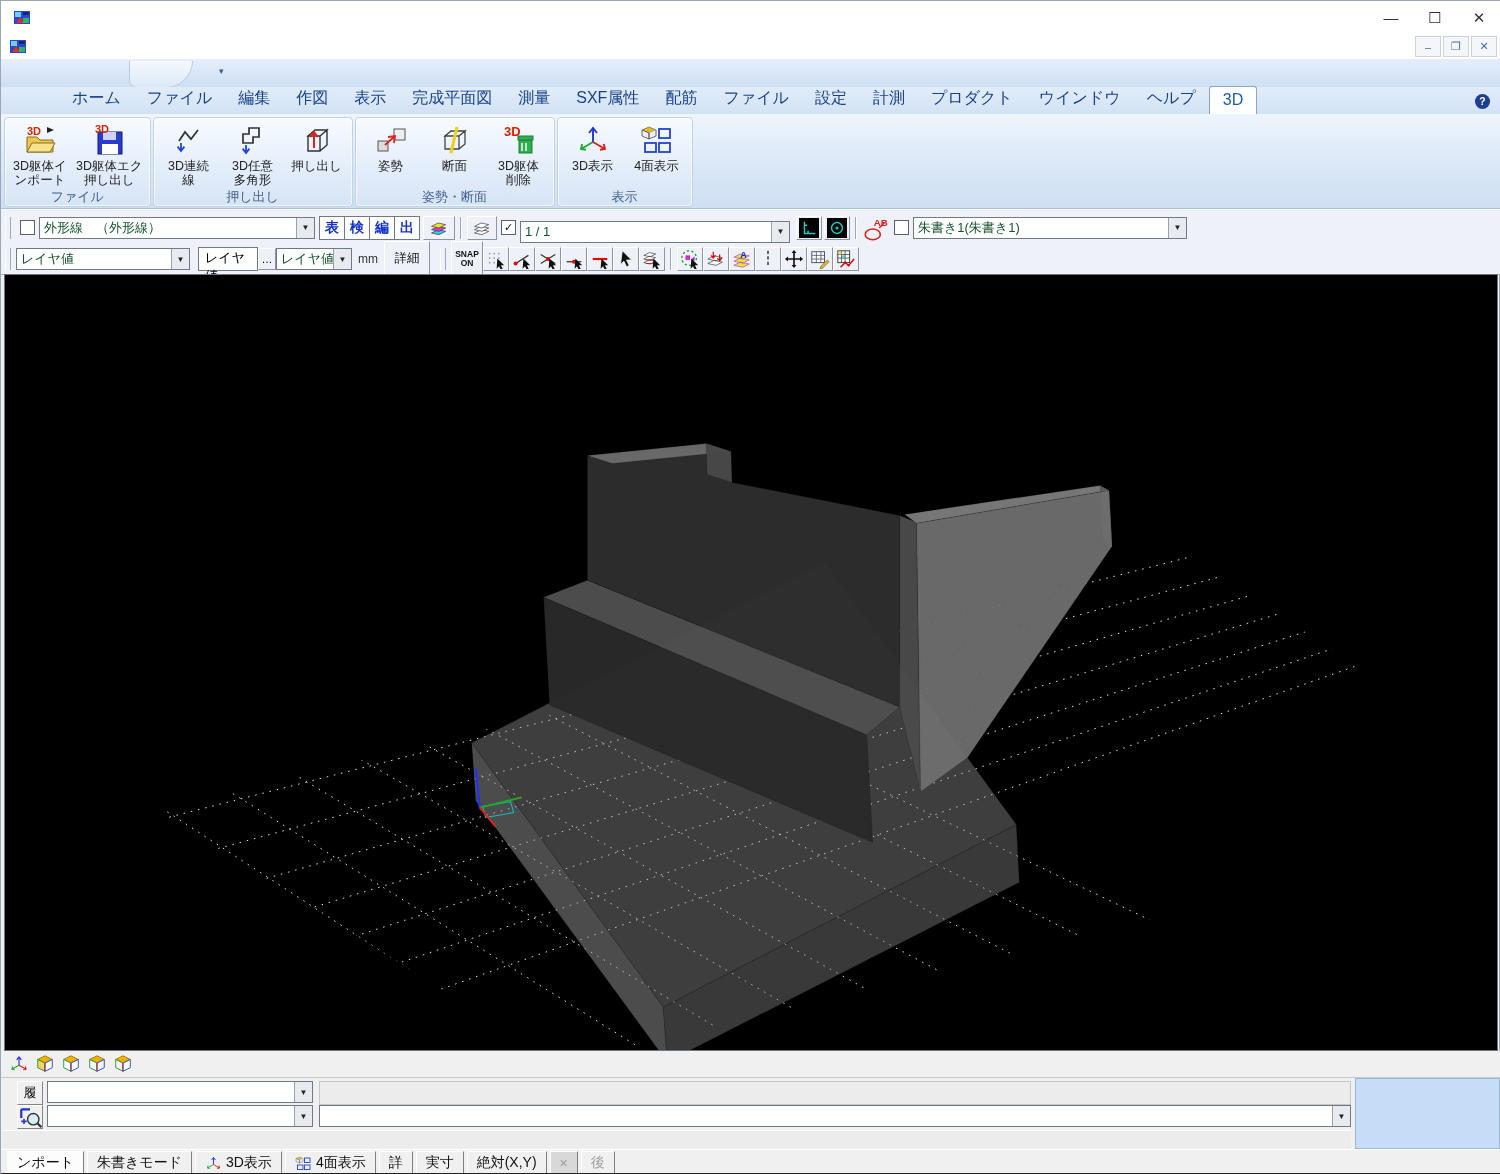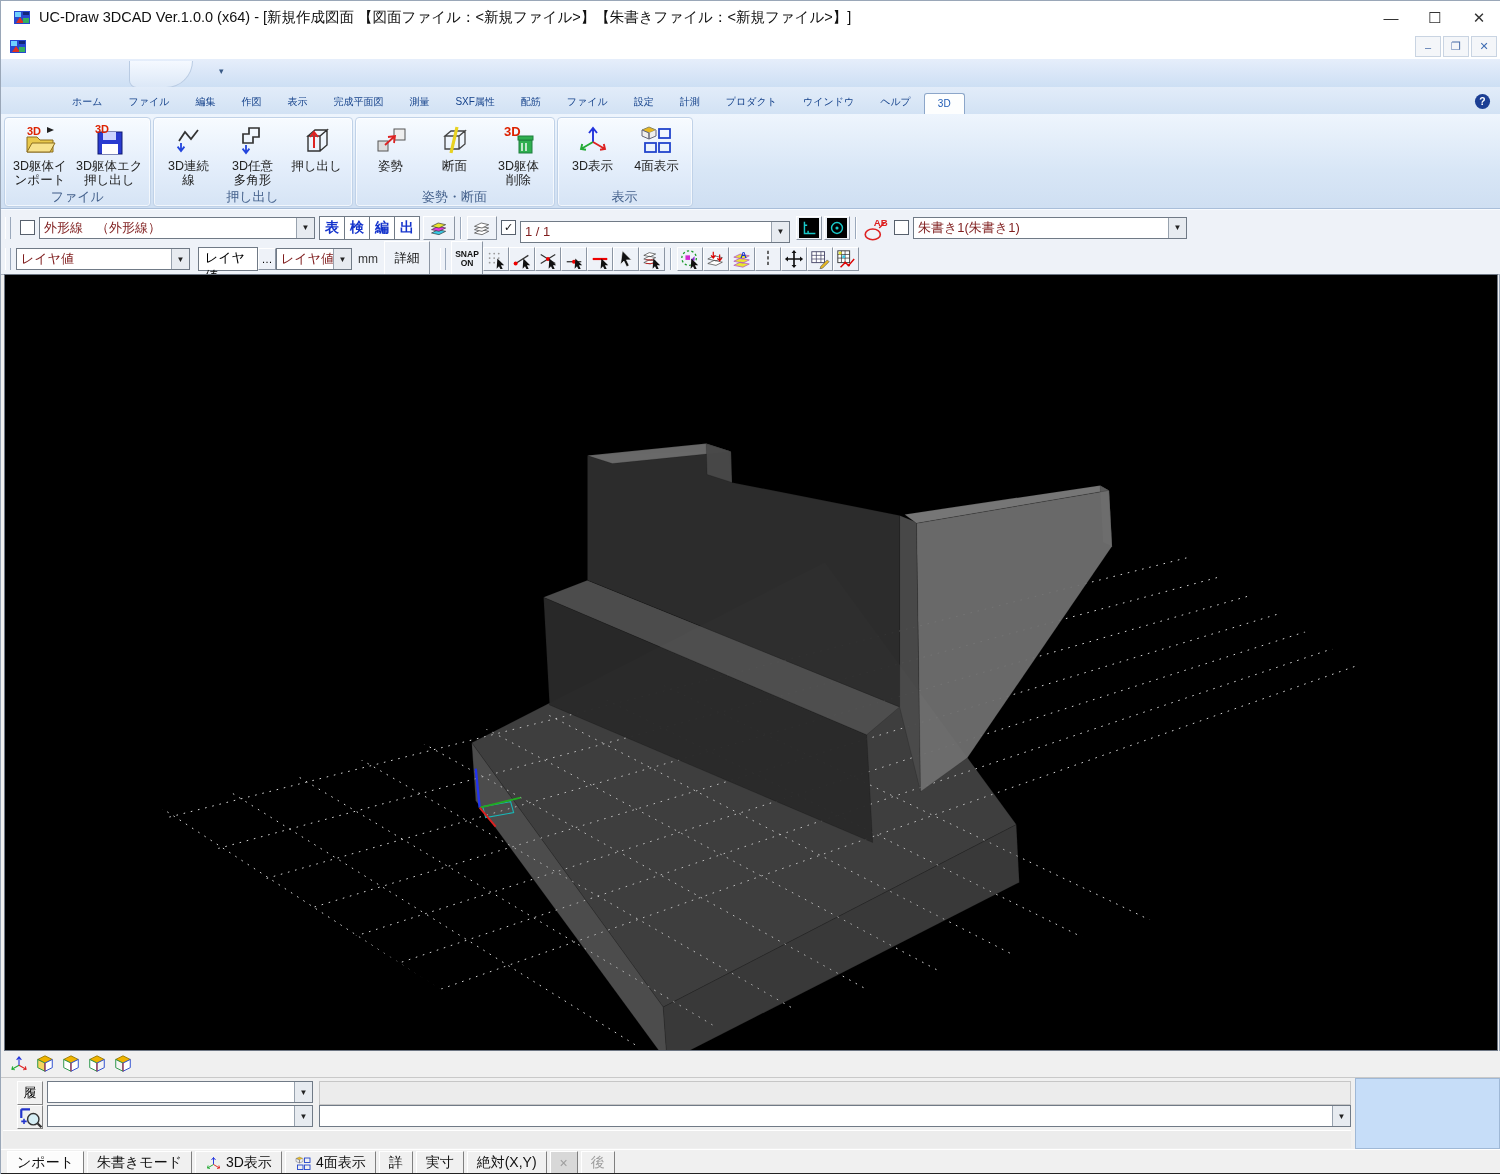--- a/index.html
+++ b/index.html
@@ -15,21 +15,21 @@
   #menurow{left:0;top:33px;width:1500px;height:25px;background:#ffffff;display:flex;align-items:center;border-bottom:1px solid #e3e3e3;}
   .mdictl{width:24px;height:19px;display:flex;align-items:center;justify-content:center;font-size:11px;color:#4a6ea9;
           background:#f4f6f9;border:1px solid #c9d4e2;margin-left:2px;}
   #qatrow{left:0;top:58px;width:1500px;height:28px;background:linear-gradient(#e6eefb,#cddff4);}
   #qat-curve{position:absolute;left:128px;top:2px;width:62px;height:26px;background:linear-gradient(#f5f9ff,#dce8f7);
              border:1px solid #b9cbe3;border-top:none;border-radius:0 0 50px 14px;}
   #qat-arrow{position:absolute;left:218px;top:7px;font-size:9px;color:#3a5a86;}
 
   
   #tabrow{left:0;top:86px;width:1500px;height:27px;background:linear-gradient(#e2ecf9,#d2e2f4);display:flex;align-items:flex-end;}
-  .rtab{padding:4px 13px 5px 13px;font-size:10px;color:#15428b;white-space:nowrap;}
+  .rtab{padding:4px 13px 5px 13px;font-size:16px;color:#15428b;white-space:nowrap;}
   .rtab.active{background:#fdfefe;border:1px solid #8ca6c9;border-bottom:none;border-radius:3px 3px 0 0;color:#1f5bb5;}
   #help-btn{position:absolute;right:8px;top:92px;width:17px;height:17px;}
 
   
   #ribbon{left:0;top:113px;width:1500px;height:95px;background:linear-gradient(#eef5fd,#d8e6f6 60%,#cfdff2);
           border-bottom:1px solid #a9bed9;display:flex;align-items:stretch;padding:2px 2px 0 2px;box-sizing:border-box;}
   .rgroup{display:flex;flex-direction:column;margin:1px;border:1px solid #c0d2e8;border-radius:4px;
           background:linear-gradient(#f7fbff,#e4eefb 55%,#d6e4f5);box-shadow:inset 0 0 0 1px #ffffffaa;}
   .rbtns{flex:1;display:flex;align-items:flex-start;padding:2px 3px 0 3px;}
   .rbtn{display:flex;flex-direction:column;align-items:center;padding:3px 4px 0 4px;min-width:56px;}
@@ -37,21 +37,21 @@
   .rbtn .rlbl{font-size:12.5px;color:#222;text-align:center;white-space:pre-line;line-height:1.15;margin-top:2px;}
   .rgl{height:18px;text-align:center;font-size:13px;color:#44618c;}
 
   
   #tb1{left:0;top:208px;width:1500px;height:35px;background:#eef2f8;border-top:1px solid #f8fbff;border-bottom:1px solid #c6cfdc;
        display:flex;align-items:center;}
   #tb2{left:0;top:243px;width:1500px;height:30px;background:#eef2f8;border-bottom:1px solid #aab4c2;display:flex;align-items:center;}
   .grip{width:4px;height:22px;border-left:1px solid #ffffff;border-right:1px solid #9aa8bb;margin:0 5px 0 4px;}
   .sep{width:1px;height:22px;background:#9aa8bb;border-right:1px solid #fff;margin:0 5px;}
   .combo{display:flex;align-items:stretch;background:#fff;border:1px solid #707a86;height:20px;}
-  .combo .val{flex:1;padding:1px 4px;font-size:13px;white-space:nowrap;overflow:hidden;line-height:18px;color:#7f1d1d;}
+  .combo .val{flex:1;padding:1px 4px;font-size:13px;white-space:nowrap;overflow:hidden;line-height:18px;color:#14532d;}
   .combo .drop{width:17px;background:#e7ebf0;border-left:1px solid #98a2ae;display:flex;align-items:center;justify-content:center;font-size:8px;color:#222;}
   .cb{width:13px;height:13px;background:#fff;border:1px solid #58616d;font-size:11px;line-height:12px;text-align:center;color:#111;margin:0 4px;}
   .tinybtn{height:22px;min-width:20px;background:#fff;border:1px solid #707a86;color:#1433cc;font-weight:bold;
            font-size:14px;display:flex;align-items:center;justify-content:center;padding:0 2px;margin-right:-1px;}
   .ibtn{width:26px;height:24px;background:#eef2f8;border:1px solid;border-color:#ffffff #8b95a3 #8b95a3 #ffffff;
         display:flex;align-items:center;justify-content:center;box-sizing:border-box;}
   .ibtn svg{width:20px;height:20px;}
   .raised{background:#eef2f8;border:1px solid;border-color:#ffffff #8b95a3 #8b95a3 #ffffff;}
   .snapon{width:32px;height:36px;font-size:8.5px;line-height:1.1;text-align:center;font-weight:bold;color:#111;
           display:flex;align-items:center;justify-content:center;white-space:pre-line;}
@@ -92,21 +92,20 @@
 <div id="win">
 
   <div id="titlebar" class="abs">
     <span style="margin-left:12px;width:18px;height:18px;display:inline-block;"><svg viewBox="0 0 18 18">
           <rect x="1" y="2" width="16" height="13" fill="#2748cf"></rect>
           <rect x="2" y="3" width="6" height="5" fill="#6fd0ff"></rect>
           <rect x="10" y="3" width="6" height="3" fill="#12277a"></rect>
           <path d="M3 14l4-6 4 6Z" fill="#e03020"></path>
           <rect x="10" y="9" width="6" height="5" fill="#35b060"></rect>
         </svg></span>
-    <span id="title-text">UC-Draw 3DCAD Ver.1.0.0 (x64) - [新規作成図面 【図面ファイル：&lt;新規ファイル&gt;】【朱書きファイル：&lt;新規ファイル&gt;】]</span>
     <span style="flex:1;"></span>
     <span class="winctl">—</span>
     <span class="winctl">☐</span>
     <span class="winctl">✕</span>
   </div>
 
   <div id="menurow" class="abs">
     <span style="margin-left:8px;width:18px;height:18px;display:inline-block;"><svg viewBox="0 0 18 18">
           <rect x="1" y="2" width="16" height="13" fill="#2748cf"></rect>
           <rect x="2" y="3" width="6" height="5" fill="#6fd0ff"></rect>

